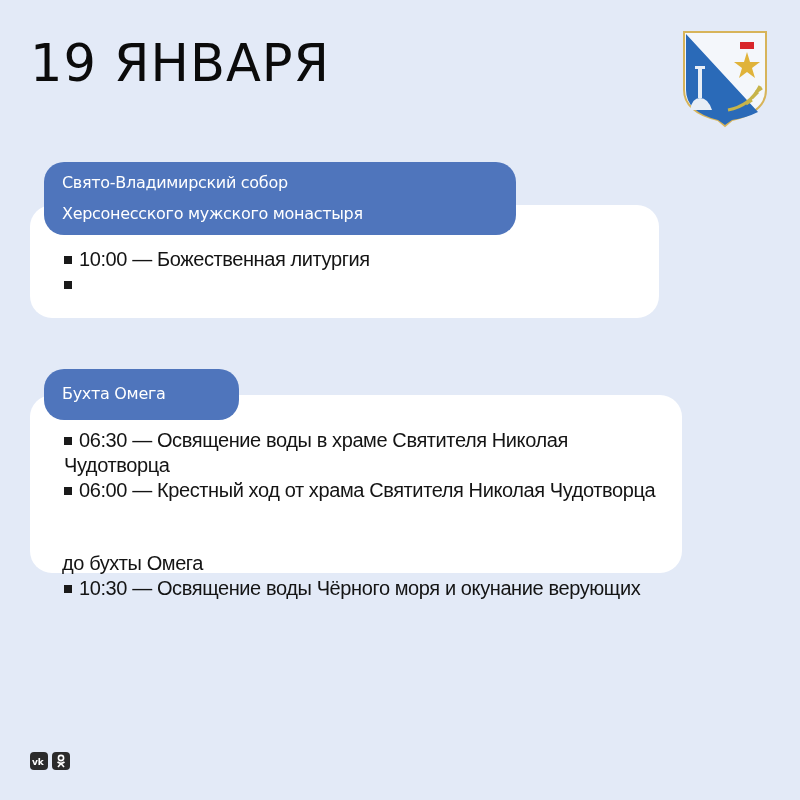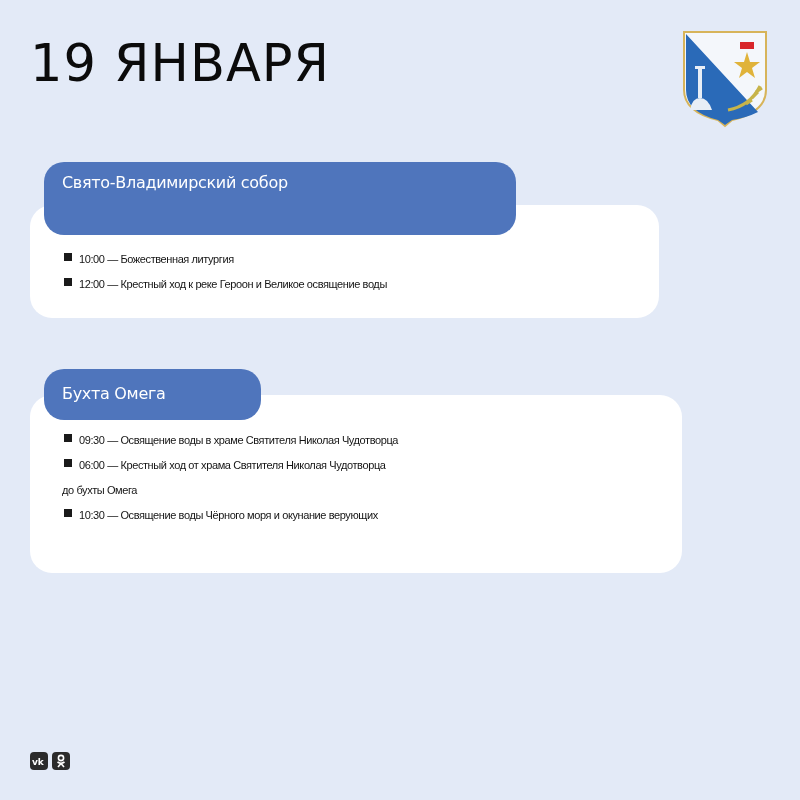--- a/index.html
+++ b/index.html
@@ -37,21 +37,21 @@
     border-radius: 20px;
     font-size: 16px;
     line-height: 32px;
     padding: 6px 18px;
     font-family: "DejaVu Sans", sans-serif;
     letter-spacing: -0.3px;
   }
   .events {
     position: absolute;
     list-style: none;
-    font-size: 11px;
+    font-size: 20px;
     line-height: 25px;
     color: #141414;
     letter-spacing: -0.4px;
     font-family: "Liberation Sans", sans-serif;
   }
   .events li { position: relative; }
   .bullet {
     display: inline-block;
     width: 8px; height: 8px;
     background: #1a1a1a;
@@ -89,36 +89,37 @@
   <path d="M10 82 Q12 70 20 70 Q28 70 32 82 Z" fill="#e8eef6"></path>
   <rect x="60" y="14" width="14" height="7" fill="#d8262a"></rect>
   <polygon points="67,24 70,34 80,34 72,40 75,50 67,44 59,50 62,40 54,34 64,34" fill="#e0b33a"></polygon>
   <path d="M48 82 Q70 78 80 58" stroke="#c7b44a" stroke-width="3" fill="none"></path>
   <path d="M72 70 l6 -6 M76 64 l6 -4 M66 76 l6 -4" stroke="#c7b44a" stroke-width="3"></path>
 </svg>
 
 <div class="card" style="left:30px; top:205px; width:629px; height:113px;">
   <ul class="events" style="left:34px; top:42px;">
     <li><span class="bullet"></span><span>10:00 — Божественная литургия</span></li>
-    <li><span class="bullet"></span><span>12:00 — Крестный ход к реке Героон и Великое освящение воды</span></li>
+    <li><span class="bullet"></span></li>
   </ul>
 </div>
 <div class="pill" style="left:44px; top:162px; width:472px; height:73px; padding-top:5px; line-height:31px;">
   <div>Свято-Владимирский собор</div>
+  <div>Херсонесского мужского монастыря</div>
 </div>
 
 <div class="card" style="left:30px; top:395px; width:652px; height:178px;">
   <ul class="events" style="left:34px; top:33px; width:610px;">
-    <li><span class="bullet"></span><span>09:30 — Освящение воды в храме Святителя Николая Чудотворца</span></li>
+    <li><span class="bullet"></span><span>06:30 — Освящение воды в храме Святителя Николая Чудотворца</span></li>
     <li><span class="bullet"></span><span>06:00 — Крестный ход от храма Святителя Николая Чудотворца</span></li>
-    <li style="margin-left:-2px;"><span>до бухты Омега</span></li>
+    <li style="margin-left:-2px;margin-top:48px;"><span>до бухты Омега</span></li>
     <li><span class="bullet"></span><span>10:30 — Освящение воды Чёрного моря и окунание верующих</span></li>
   </ul>
 </div>
-<div class="pill" style="left:44px; top:369px; width:217px; height:51px; padding-top:9px;">
+<div class="pill" style="left:44px; top:369px; width:195px; height:51px; padding-top:9px;">
   <div>Бухта Омега</div>
 </div>
 
 <div class="footer">
   <a class="soc">
     <svg width="14" height="10" viewBox="0 0 14 10">
         <text x="0" y="9" font-size="9" font-weight="bold" fill="#fff" font-family="DejaVu Sans, sans-serif">vk</text>
       </svg>
   </a>
   <a class="soc">

